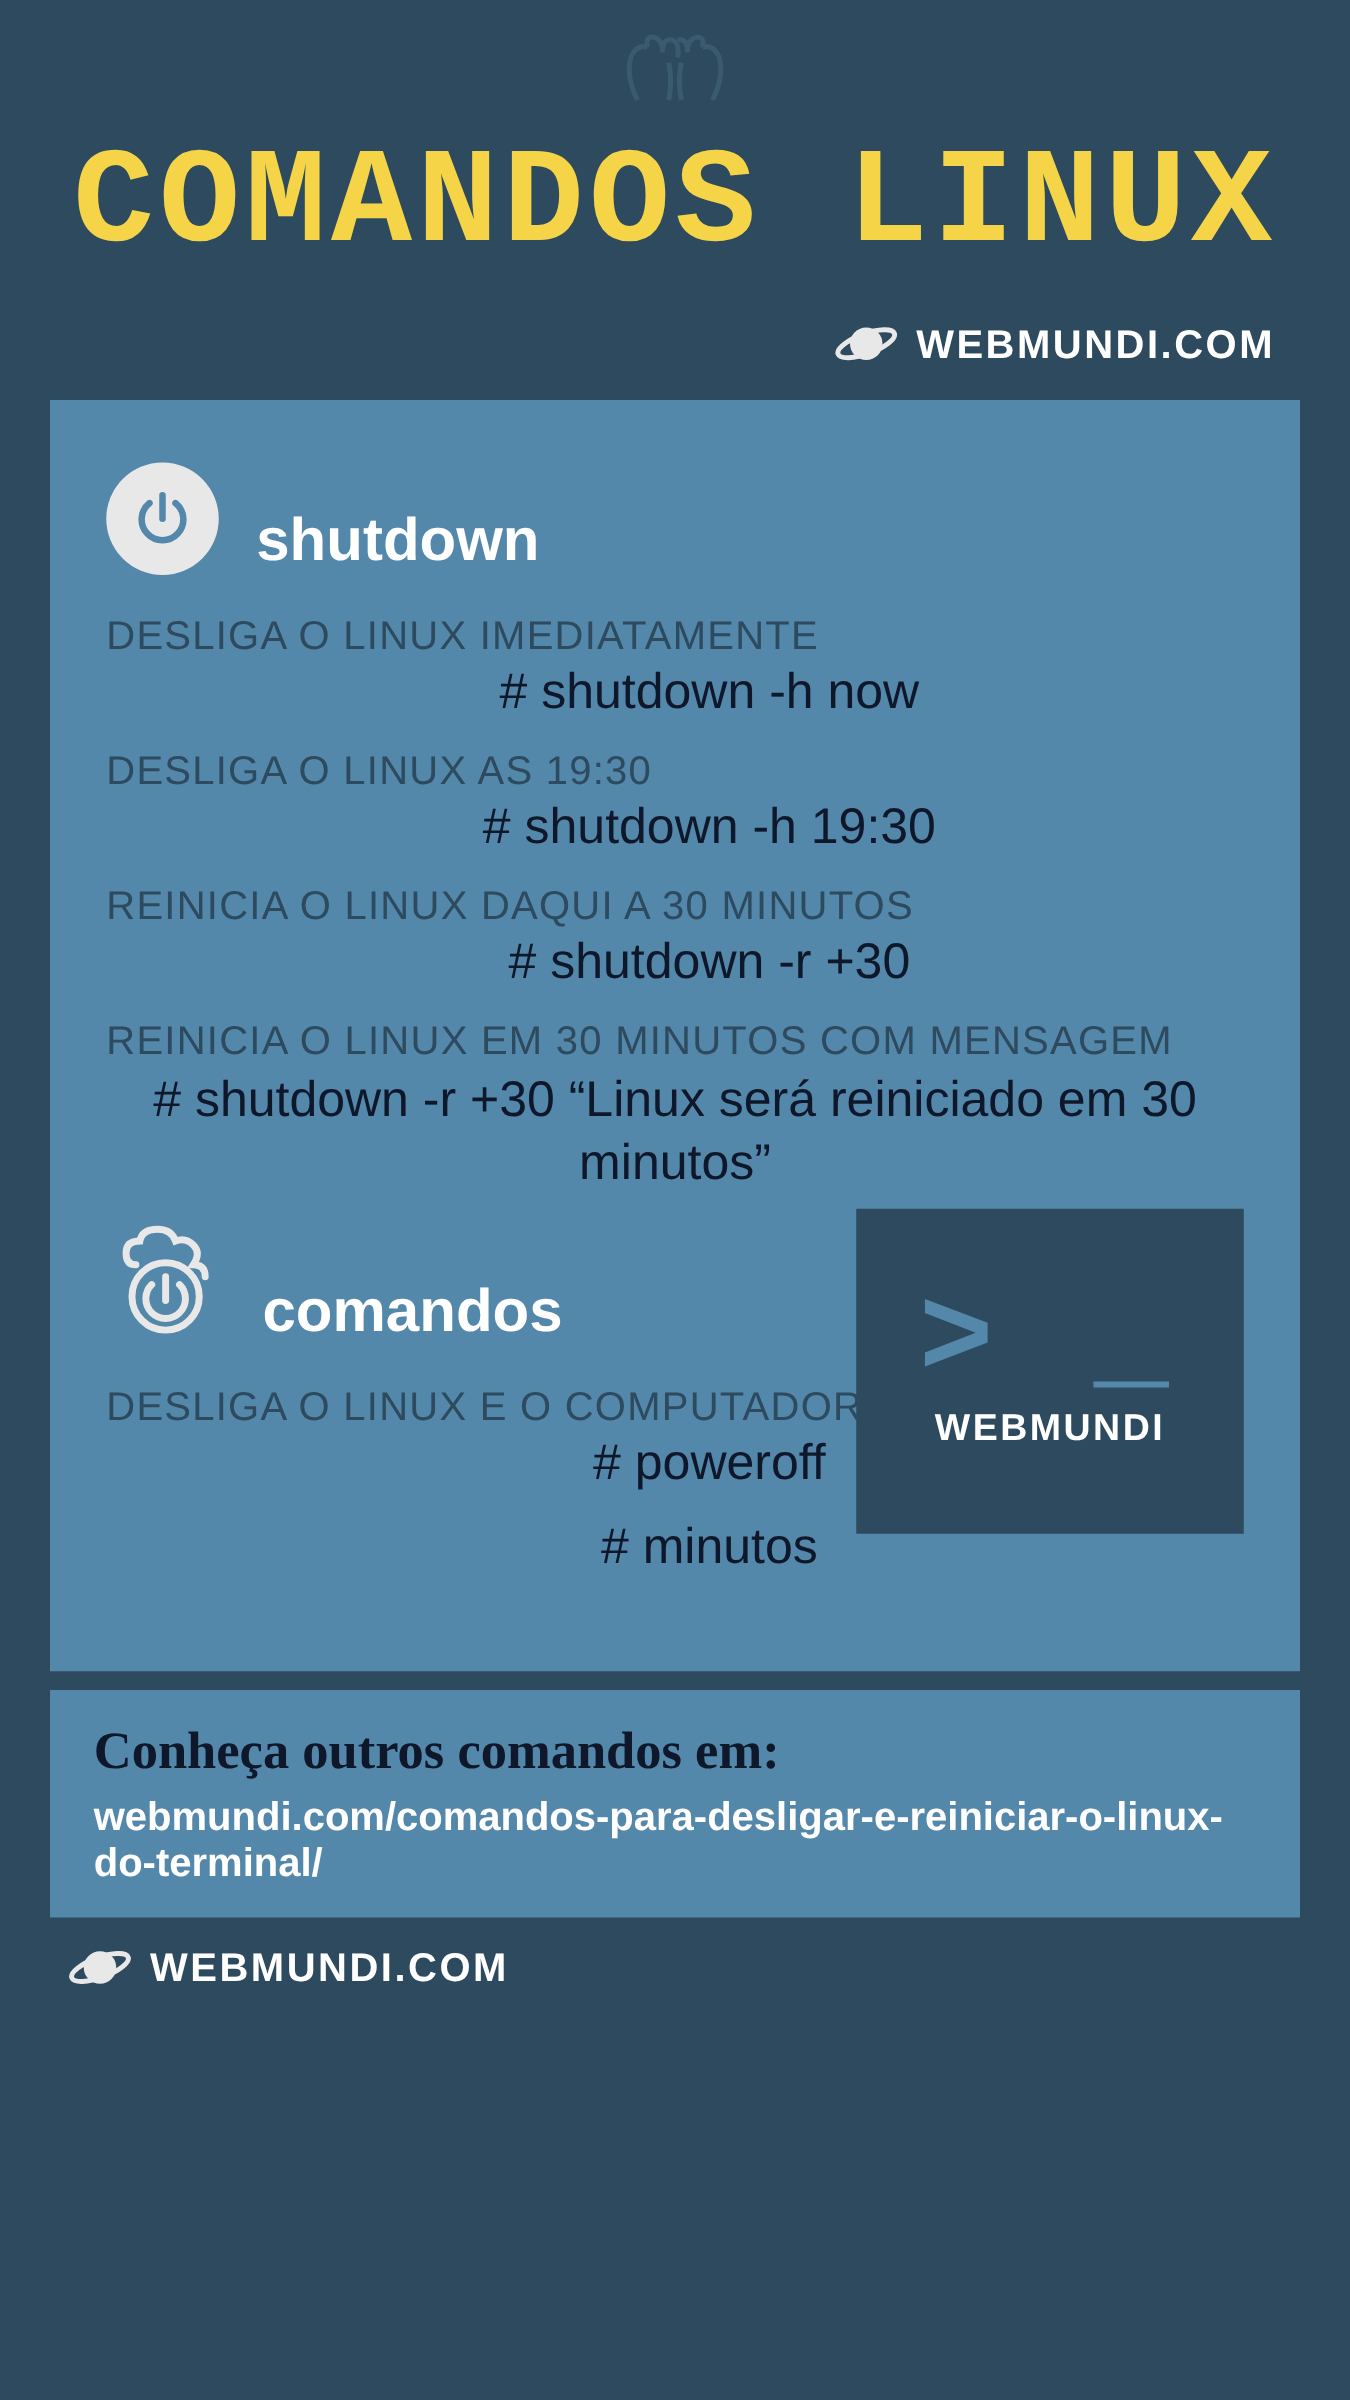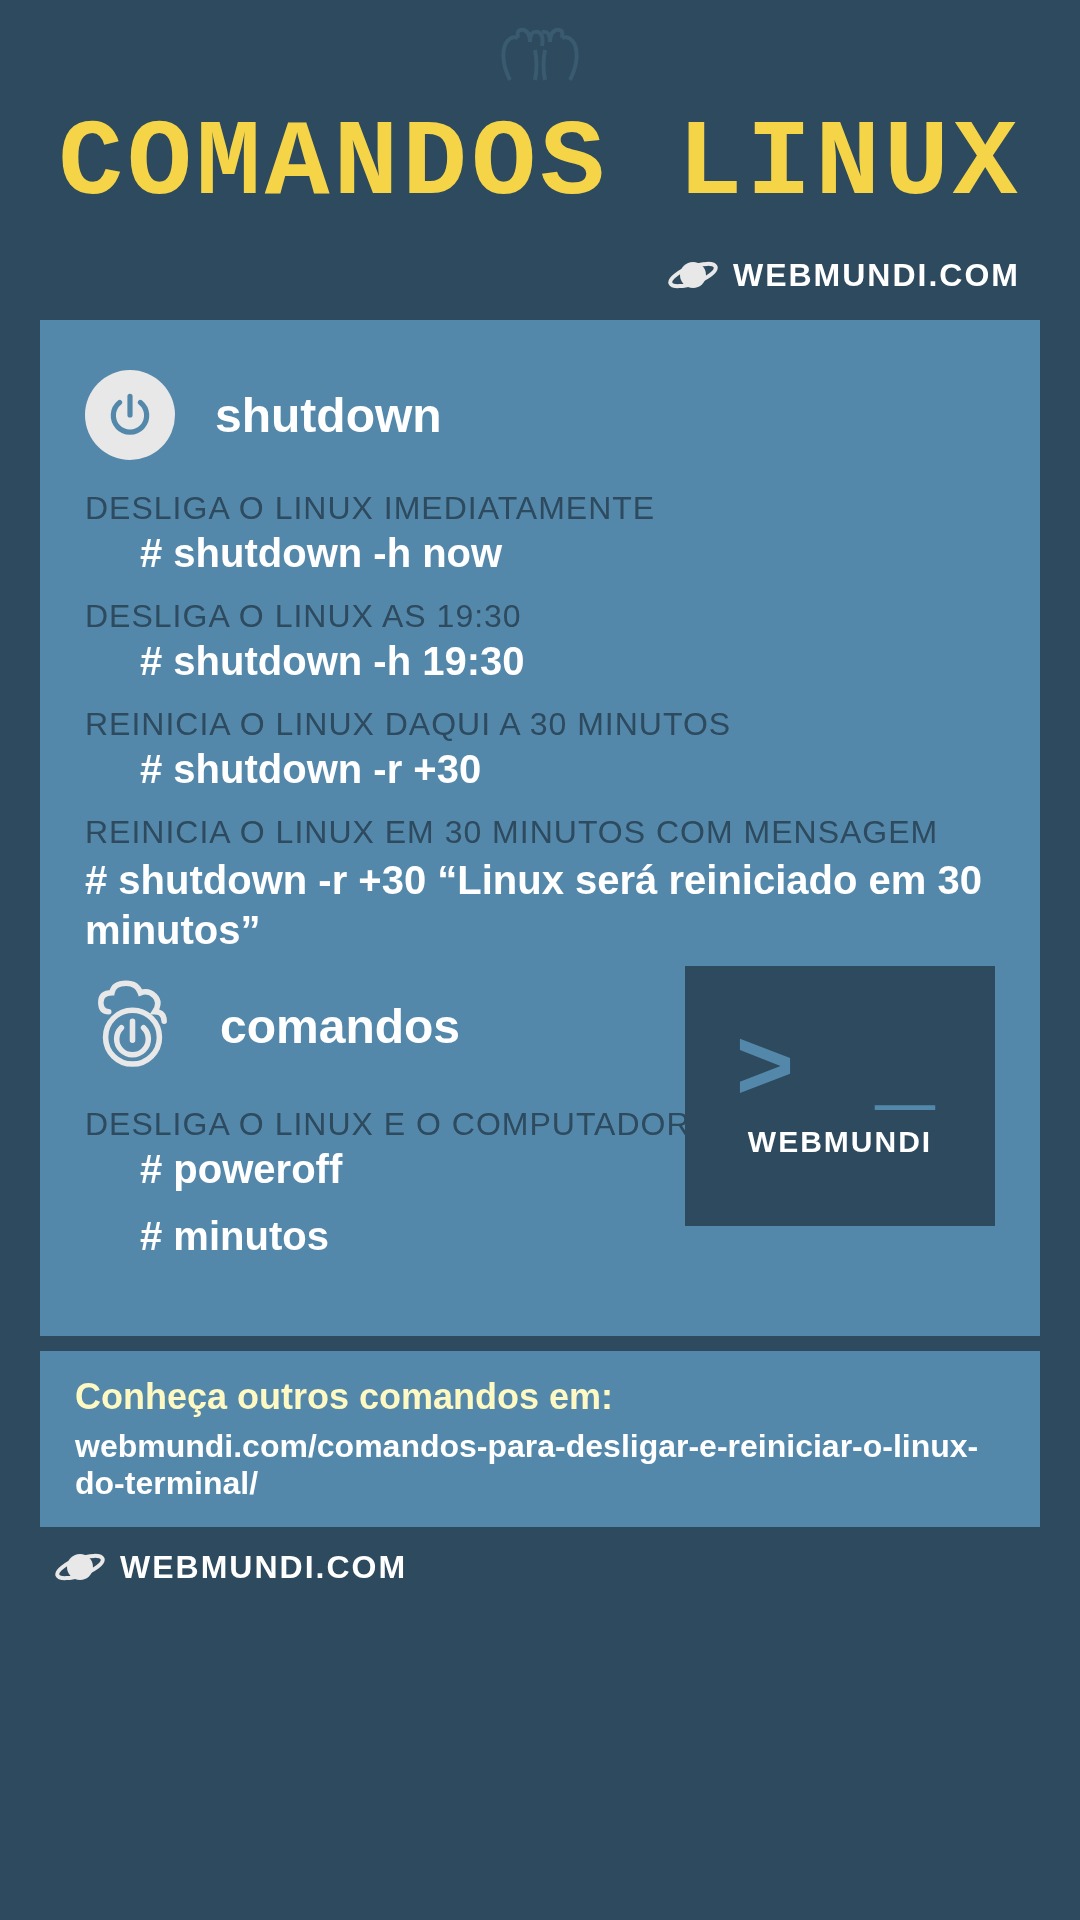--- a/index.html
+++ b/index.html
@@ -53,22 +53,22 @@
     color: #fff;
   }
   .card {
     background: #5488ab;
     margin: 0 40px;
     padding: 40px 45px 55px;
     position: relative;
   }
   .section-head {
     display: flex;
-    align-items: center;
-    gap: 40px;
+    align-items: flex-end;
+    gap: 30px;
     margin: 10px 0 30px;
   }
   .section-head .sec-label {
     font-size: 48px;
     font-weight: bold;
     color: #fff;
   }
   .power-circle {
     width: 90px; height: 90px;
     background: #e8e8e8;
@@ -82,24 +82,25 @@
   .entry-desc {
     font-size: 32px;
     font-weight: 400;
     color: #2d4a5e;
     letter-spacing: 1px;
     text-transform: uppercase;
     font-family: Arial Black, Arial, sans-serif;
   }
   .entry-cmd {
     font-size: 40px;
-    font-weight: bold;
-    color: #ffffff;
+    font-weight: normal;
+    color: #0f172a;
     padding-left: 55px;
     margin-top: 4px;
+    text-align: center;
   }
   .entry-cmd.wide { padding-left: 0; line-height: 1.25; }
   .terminal-badge {
     position: absolute;
     right: 45px;
     bottom: 110px;
     width: 310px;
     height: 260px;
     background: #2d4a5e;
     display: flex;
@@ -121,23 +122,24 @@
     font-weight: 900;
     color: #fff;
     letter-spacing: 2px;
   }
   .footer-card {
     background: #5488ab;
     margin: 15px 40px 0;
     padding: 25px 35px;
   }
   .footer-title {
-    font-size: 36px;
-    font-weight: bold;
-    color: #fef9c3;
+    font-size: 42px;
+    font-weight: bold;
+    color: #0f172a;
+    font-family: Liberation Serif, serif;
   }
   .footer-url {
     font-size: 32px;
     font-weight: bold;
     color: #fff;
     margin-top: 10px;
   }
   .footer-brand {
     display: flex;
     align-items: center;

